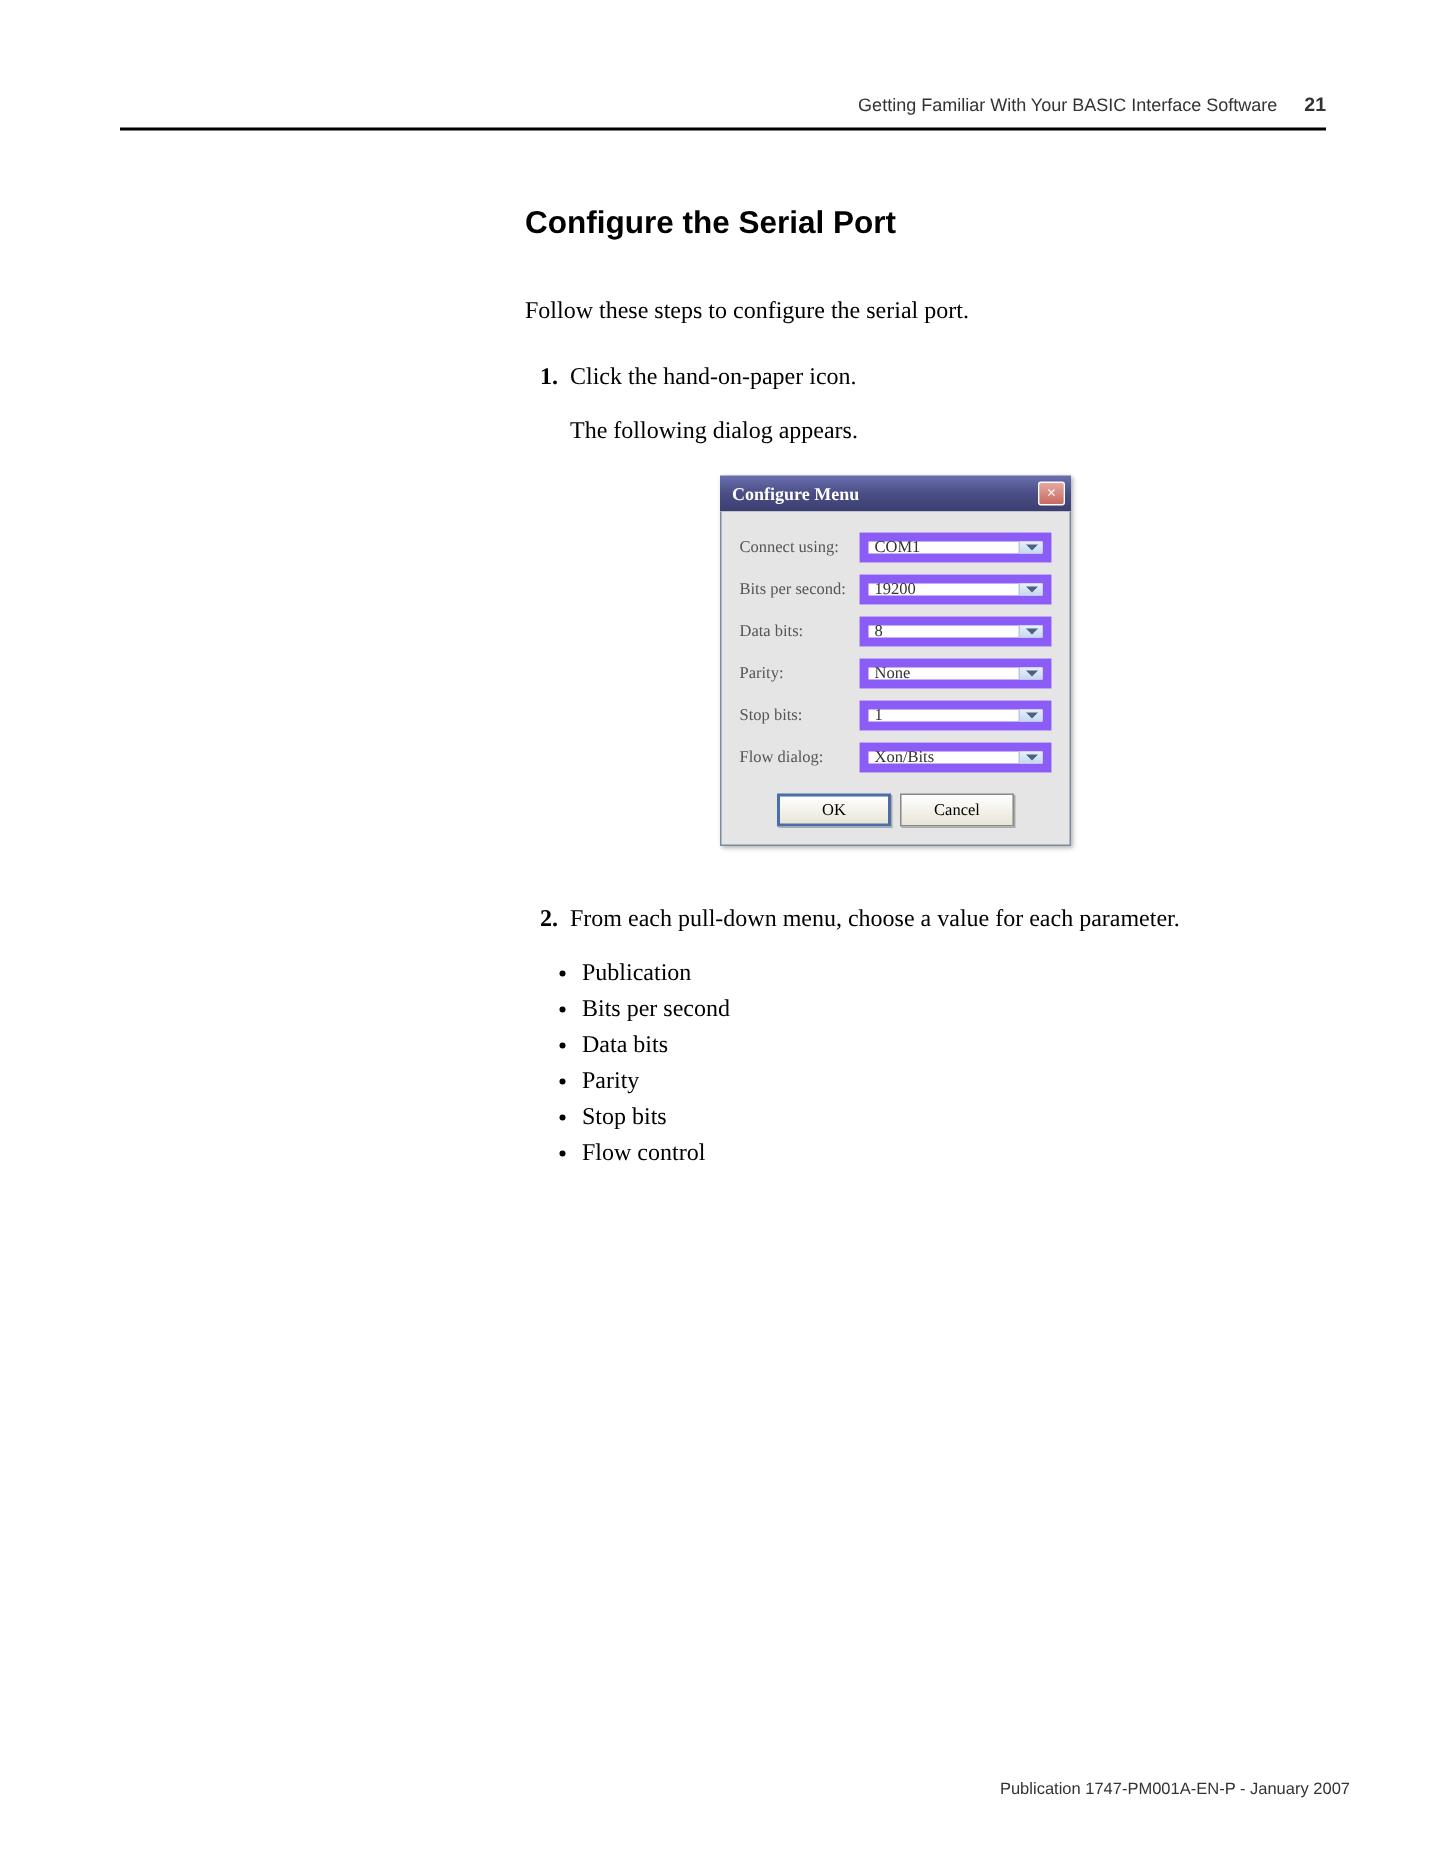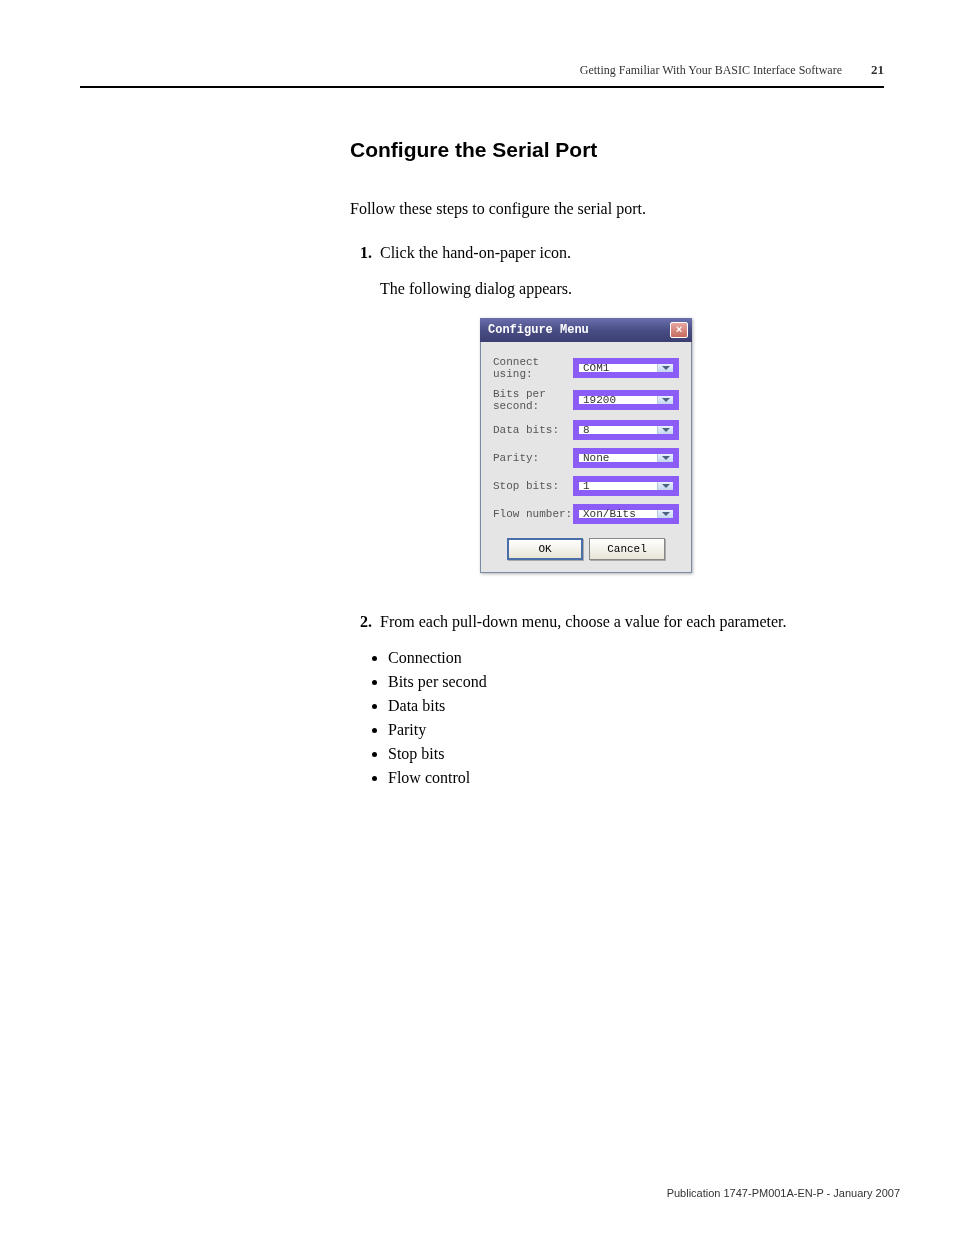--- a/index.html
+++ b/index.html
@@ -11,22 +11,22 @@
     color: #000;
     position: relative;
   }
   .page {
     padding: 62px 70px 0 80px;
   }
   .header-line {
     display: flex;
     justify-content: flex-end;
     align-items: baseline;
-    gap: 29px;
-    font-family: Liberation Serif, serif;
+    gap: 18px;
+    font-family: Liberation Sans, sans-serif;
     font-size: 12px;
     color: #333;
     padding-bottom: 8px;
   }
   .header-page-num {
     font-weight: bold;
     font-size: 13px;
   }
   .rule {
     border: none;
@@ -71,22 +71,22 @@
   }
   .bullet-list li { margin-bottom: 6px; }
 
   
   .dialog-wrap {
     margin-left: 130px;
     margin-top: 20px;
     margin-bottom: 40px;
   }
   .dialog {
-    width: 212px;
-    font-family: Liberation Mono, monospace;
+    width: 234px;
+    font-family: Liberation Serif, serif;
     font-size: 11px;
     box-shadow: 1px 1px 3px rgba(0,0,0,0.3);
   }
   .dialog-titlebar {
     background: linear-gradient(to bottom, #6b6fae 0%, #4a4e85 50%, #3a3e70 100%);
     color: #fff;
     padding: 4px 4px 4px 8px;
     display: flex;
     justify-content: space-between;
     align-items: center;
@@ -247,42 +247,42 @@
 
           <div class="form-row">
             <span class="form-label">Stop bits:</span>
             <div class="form-select">
               <span>1</span>
               <span class="select-arrow"></span>
             </div>
           </div>
 
           <div class="form-row">
-            <span class="form-label">Flow number:</span>
+            <span class="form-label">Flow dialog:</span>
             <div class="form-select">
               <span>Xon/Bits</span>
               <span class="select-arrow"></span>
             </div>
           </div>
 
           <div class="dialog-buttons">
             <div class="dlg-btn default">OK</div>
             <div class="dlg-btn">Cancel</div>
           </div>
         </div>
       </div>
     </div>
 
     <div class="step">
       <span class="step-num">2.</span>
       <span class="step-body">From each pull-down menu, choose a value for each parameter.</span>
     </div>
 
     <ul class="bullet-list">
-      <li>Connection</li>
+      <li>Publication</li>
       <li>Bits per second</li>
       <li>Data bits</li>
       <li>Parity</li>
       <li>Stop bits</li>
       <li>Flow control</li>
     </ul>
   </div>
 </div>
 
 <div class="footer">Publication 1747-PM001A-EN-P - January 2007</div>

